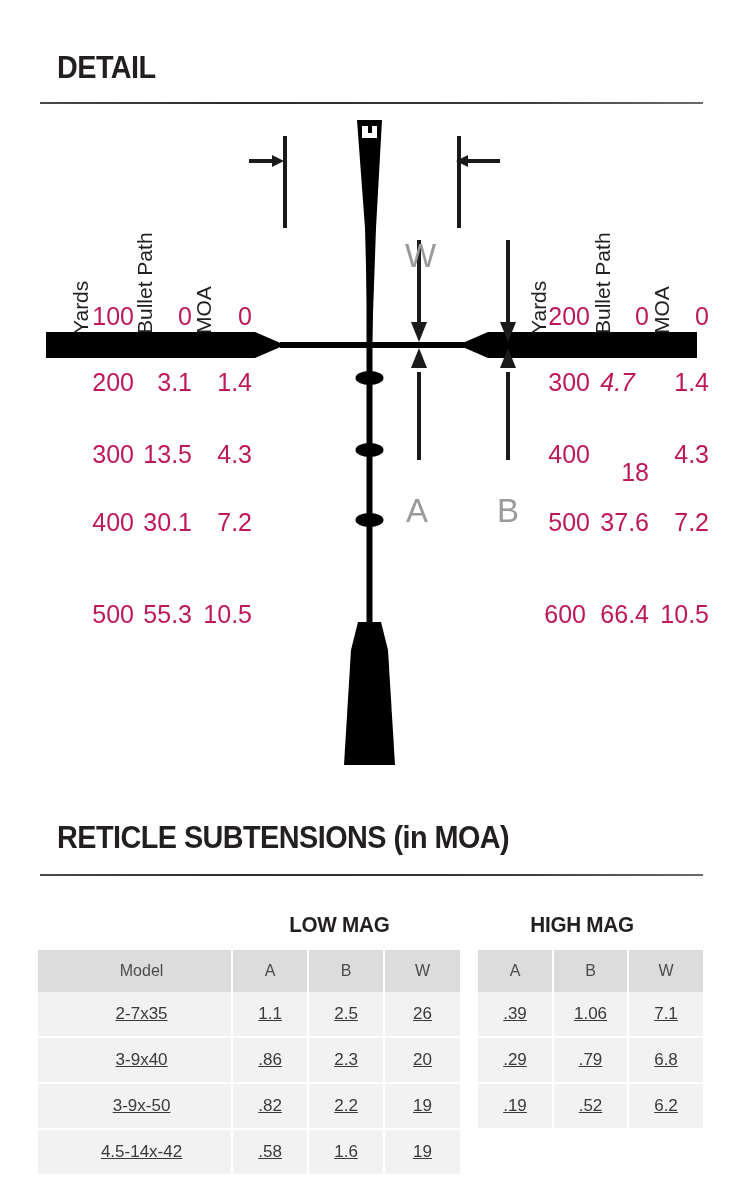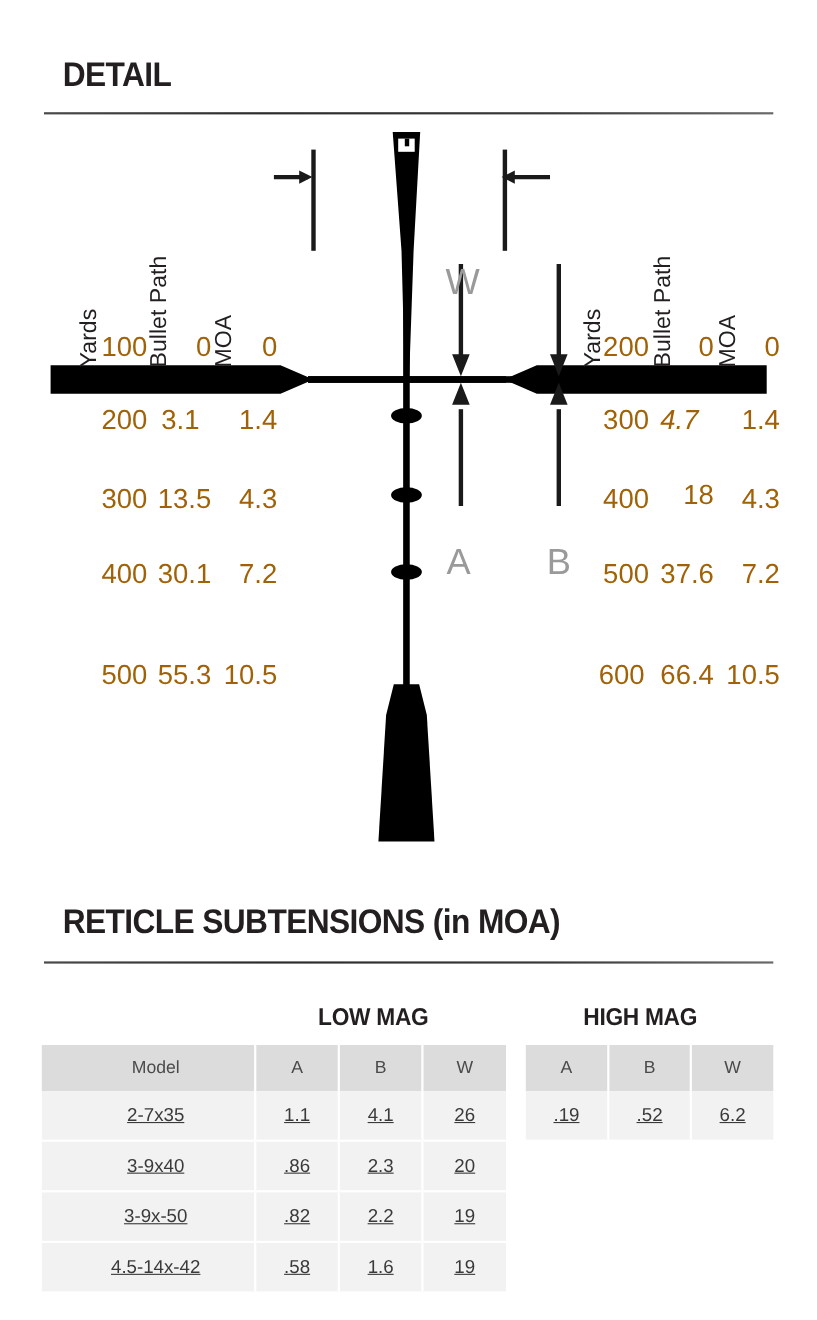--- a/index.html
+++ b/index.html
@@ -60,21 +60,21 @@
     white-space: nowrap;
     transform: rotate(-90deg);
     transform-origin: left bottom;
     letter-spacing: 0px;
   }
 
   
   .dcell {
     position: absolute;
     font-size: 25px;
-    color: #a16207;
+    color: #be185d;
     white-space: nowrap;
     text-align: right;
   }
 
   .marker-letter {
     position: absolute;
     font-size: 33px;
     color: #9a9a9a;
     font-family: "Liberation Sans", sans-serif;
     white-space: nowrap;
@@ -193,21 +193,21 @@
 
   <div class="vhead" style="left:93px; top:200px;">Yards</div>
   <div class="vhead" style="left:157px; top:200px;">Bullet Path</div>
   <div class="vhead" style="left:216px; top:200px;">MOA</div>
 
   <div class="dcell" style="left:78px; top:192px; width:56px;">100</div>
   <div class="dcell" style="left:136px; top:192px; width:56px;">0</div>
   <div class="dcell" style="left:196px; top:192px; width:56px;">0</div>
 
   <div class="dcell" style="left:78px; top:258px; width:56px;">200</div>
-  <div class="dcell" style="left:136px; top:258px; width:56px;text-align:center;">3.1</div>
+  <div class="dcell" style="left:136px; top:258px; width:56px;">3.1</div>
   <div class="dcell" style="left:196px; top:258px; width:56px;">1.4</div>
 
   <div class="dcell" style="left:78px; top:330px; width:56px;">300</div>
   <div class="dcell" style="left:130px; top:330px; width:62px;">13.5</div>
   <div class="dcell" style="left:196px; top:330px; width:56px;">4.3</div>
 
   <div class="dcell" style="left:78px; top:398px; width:56px;">400</div>
   <div class="dcell" style="left:130px; top:398px; width:62px;">30.1</div>
   <div class="dcell" style="left:196px; top:398px; width:56px;">7.2</div>
 
@@ -221,21 +221,21 @@
 
   <div class="dcell" style="left:534px; top:192px; width:56px;">200</div>
   <div class="dcell" style="left:593px; top:192px; width:56px;">0</div>
   <div class="dcell" style="left:653px; top:192px; width:56px;">0</div>
 
   <div class="dcell" style="left:534px; top:258px; width:56px;">300</div>
   <div class="dcell" style="left:579px; top:258px; width:56px;font-style:italic;">4.7</div>
   <div class="dcell" style="left:653px; top:258px; width:56px;">1.4</div>
 
   <div class="dcell" style="left:534px; top:330px; width:56px;">400</div>
-  <div class="dcell" style="left:593px; top:326px; width:56px;">18</div>
+  <div class="dcell" style="left:593px; top:348px; width:56px;">18</div>
   <div class="dcell" style="left:653px; top:330px; width:56px;">4.3</div>
 
   <div class="dcell" style="left:534px; top:398px; width:56px;">500</div>
   <div class="dcell" style="left:587px; top:398px; width:62px;">37.6</div>
   <div class="dcell" style="left:653px; top:398px; width:56px;">7.2</div>
 
   <div class="dcell" style="left:530px; top:490px; width:56px;text-align:right;">600</div>
   <div class="dcell" style="left:583px; top:490px; width:66px;">66.4</div>
   <div class="dcell" style="left:647px; top:490px; width:62px;">10.5</div>
 </div>
@@ -252,21 +252,21 @@
       <th class="colmodel" style="width:46%;">Model</th>
       <th style="width:18%;">A</th>
       <th style="width:18%;">B</th>
       <th style="width:18%;">W</th>
     </tr>
   </thead>
   <tbody>
     <tr>
       <td class="colmodel">2-7x35</td>
       <td>1.1</td>
-      <td>4.1</td>
+      <td>2.5</td>
       <td>26</td>
     </tr>
     <tr>
       <td class="colmodel">3-9x40</td>
       <td>.86</td>
       <td>2.3</td>
       <td>20</td>
     </tr>
     <tr>
       <td class="colmodel">3-9x-50</td>
@@ -286,18 +286,28 @@
 <table id="table-high" class="subt">
   <thead>
     <tr>
       <th style="width:33.33%;">A</th>
       <th style="width:33.33%;">B</th>
       <th style="width:33.33%;">W</th>
     </tr>
   </thead>
   <tbody>
     <tr>
+      <td>.39</td>
+      <td>1.06</td>
+      <td>7.1</td>
+    </tr>
+    <tr>
+      <td>.29</td>
+      <td>.79</td>
+      <td>6.8</td>
+    </tr>
+    <tr>
       <td>.19</td>
       <td>.52</td>
       <td>6.2</td>
     </tr>
   </tbody>
 </table>
 
 </body></html>

